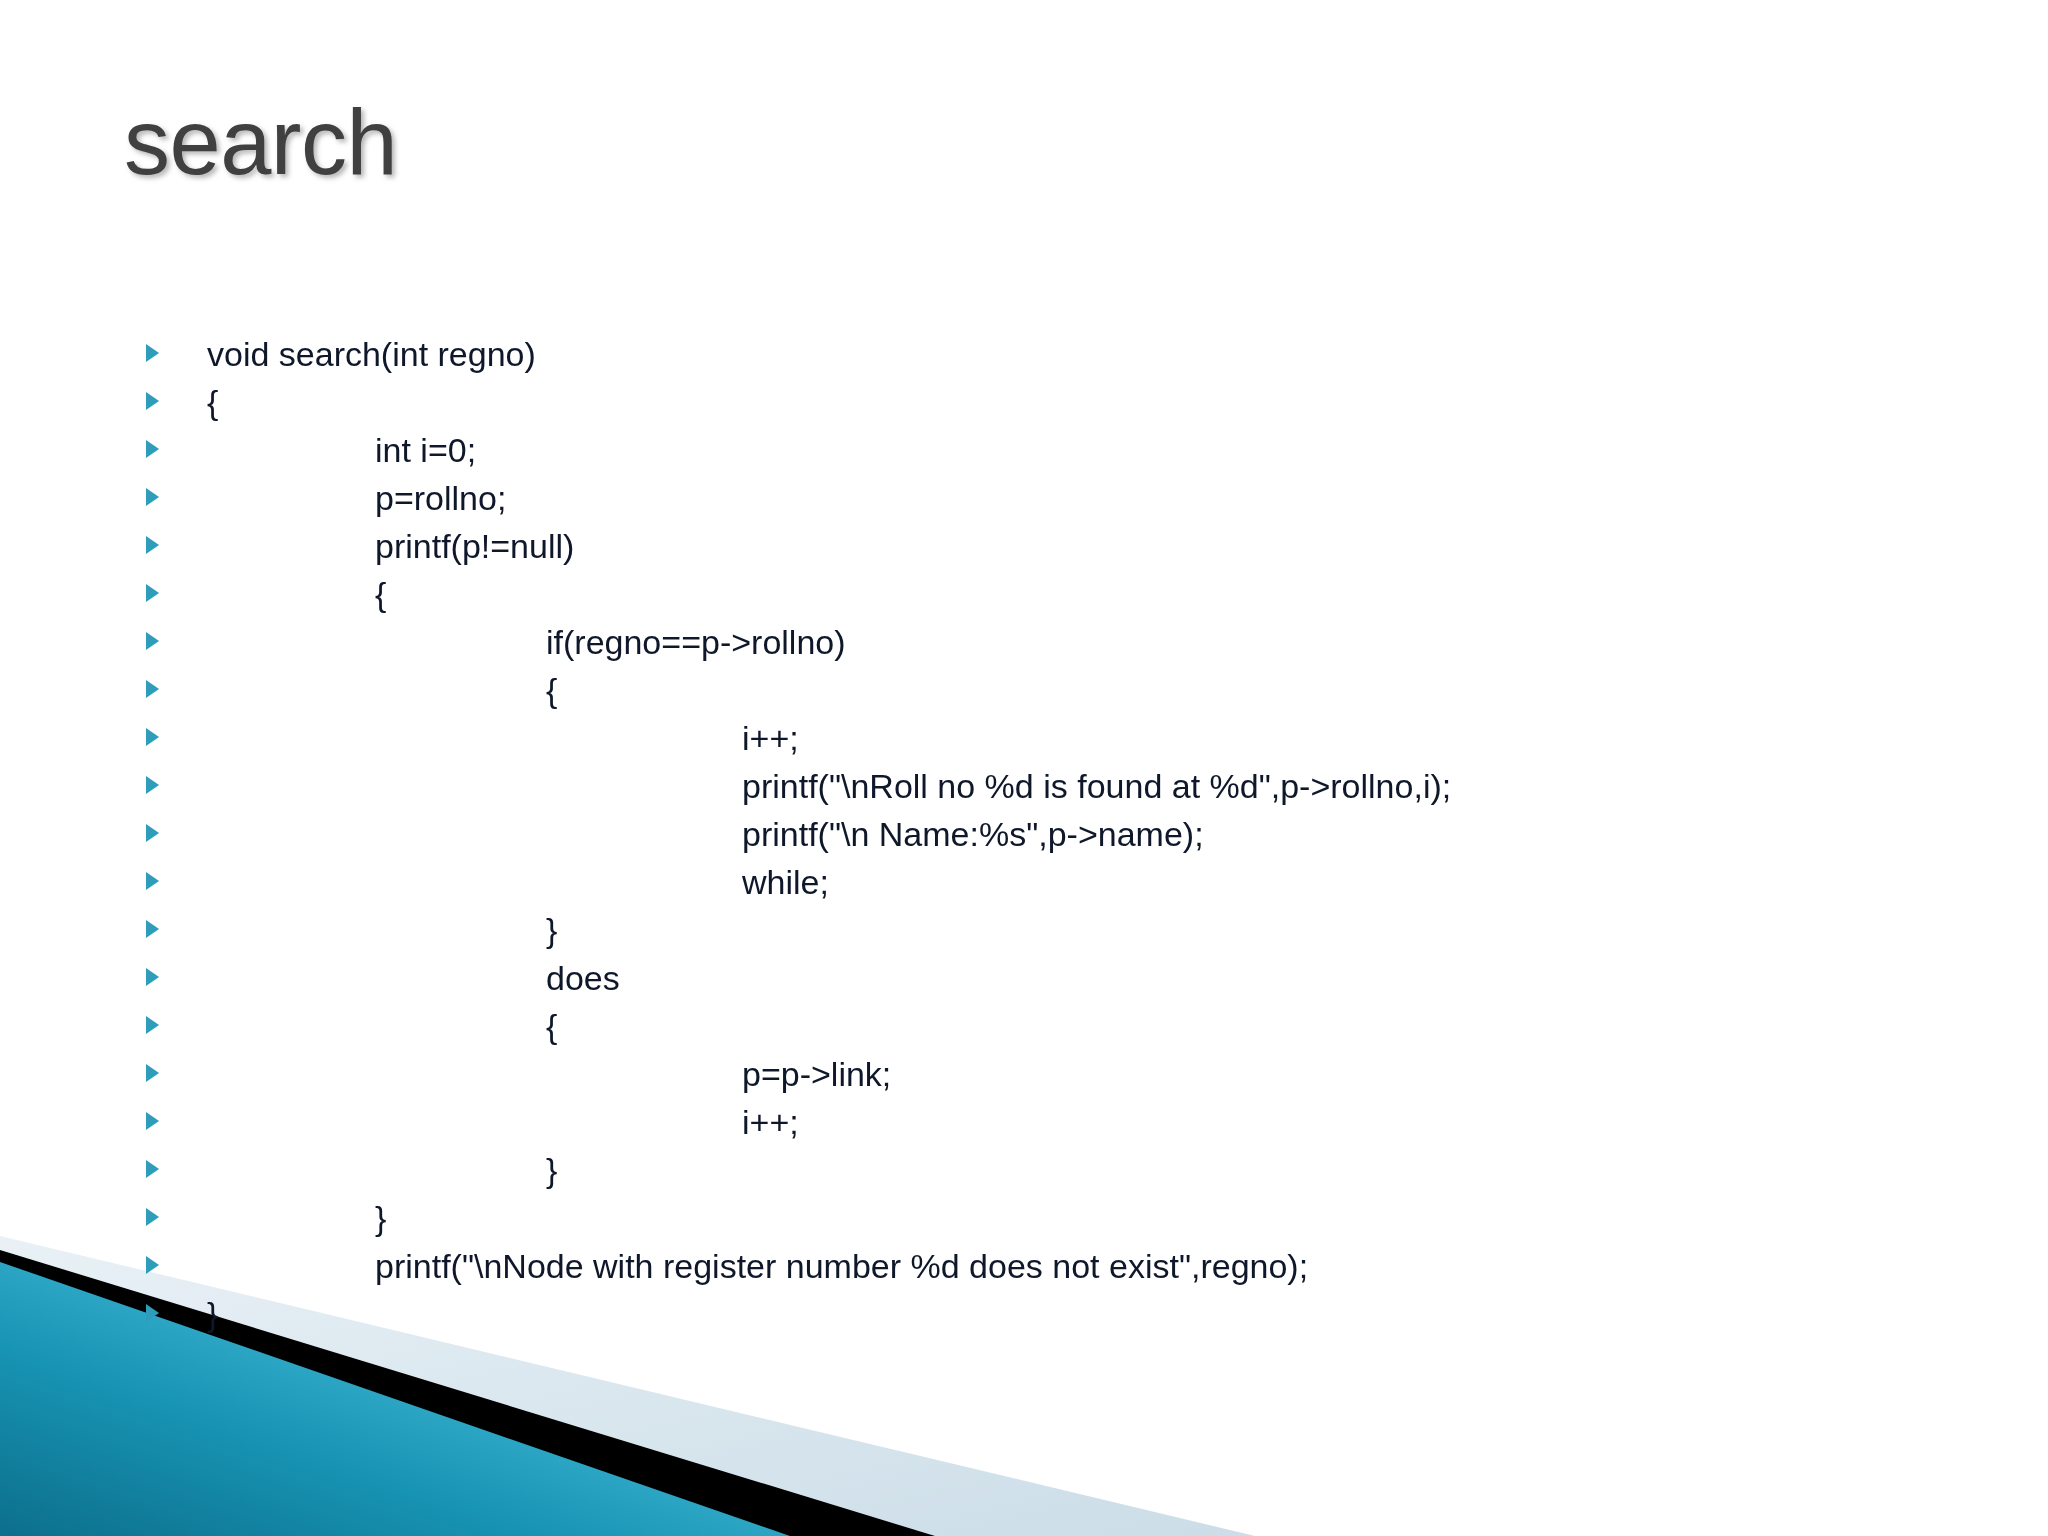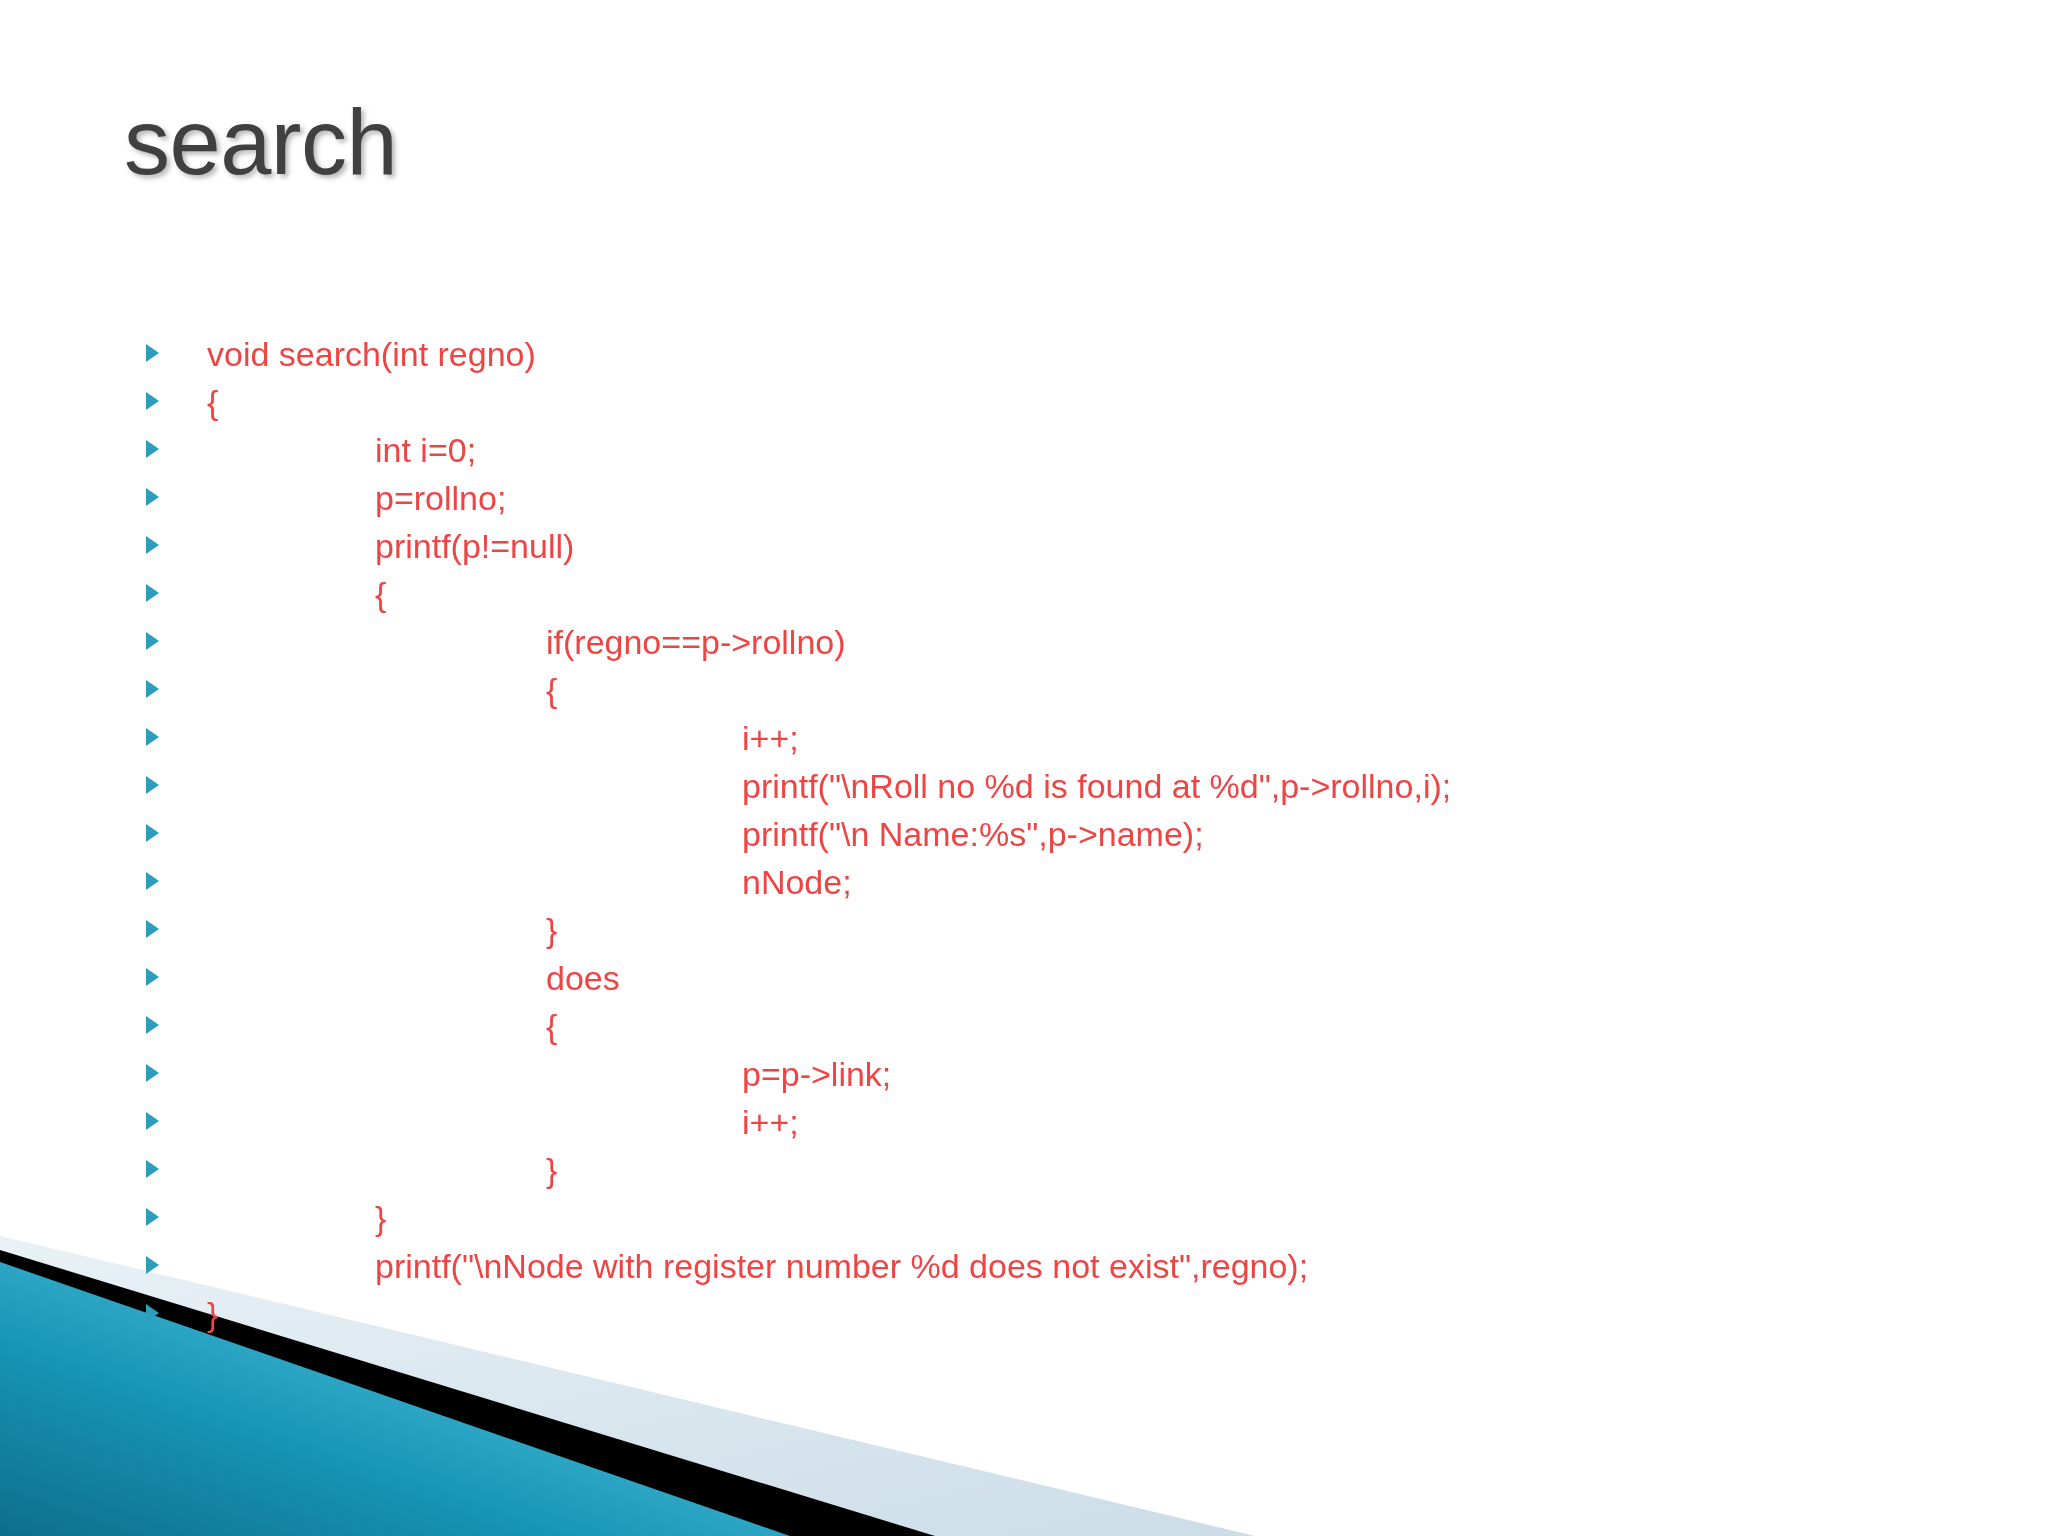--- a/index.html
+++ b/index.html
@@ -47,21 +47,21 @@
     position: absolute;
     left: 0;
     top: 330px;
     width: 2048px;
   }
   .code-line {
     position: relative;
     height: 48px;
     line-height: 48px;
     font-size: 34px;
-    color: #ef4444;
+    color: #0f172a;
     white-space: pre;
   }
   .bullet-icon {
     position: absolute;
     left: 146px;
     top: 14px;
     width: 0;
     height: 0;
     border-left: 13px solid #2e9cbb;
     border-top: 9px solid transparent;
@@ -112,21 +112,21 @@
       <div class="code-line"><span class="bullet-icon"></span><span class="code-text ind-0">{</span></div>
       <div class="code-line"><span class="bullet-icon"></span><span class="code-text ind-1">int i=0;</span></div>
       <div class="code-line"><span class="bullet-icon"></span><span class="code-text ind-1">p=rollno;</span></div>
       <div class="code-line"><span class="bullet-icon"></span><span class="code-text ind-1">printf(p!=null)</span></div>
       <div class="code-line"><span class="bullet-icon"></span><span class="code-text ind-1">{</span></div>
       <div class="code-line"><span class="bullet-icon"></span><span class="code-text ind-2">if(regno==p-&gt;rollno)</span></div>
       <div class="code-line"><span class="bullet-icon"></span><span class="code-text ind-2">{</span></div>
       <div class="code-line"><span class="bullet-icon"></span><span class="code-text ind-3">i++;</span></div>
       <div class="code-line"><span class="bullet-icon"></span><span class="code-text ind-3">printf("\nRoll no %d is found at %d",p-&gt;rollno,i);</span></div>
       <div class="code-line"><span class="bullet-icon"></span><span class="code-text ind-3">printf("\n Name:%s",p-&gt;name);</span></div>
-      <div class="code-line"><span class="bullet-icon"></span><span class="code-text ind-3">nNode;</span></div>
+      <div class="code-line"><span class="bullet-icon"></span><span class="code-text ind-3">while;</span></div>
       <div class="code-line"><span class="bullet-icon"></span><span class="code-text ind-2">}</span></div>
       <div class="code-line"><span class="bullet-icon"></span><span class="code-text ind-2">does</span></div>
       <div class="code-line"><span class="bullet-icon"></span><span class="code-text ind-2">{</span></div>
       <div class="code-line"><span class="bullet-icon"></span><span class="code-text ind-3">p=p-&gt;link;</span></div>
       <div class="code-line"><span class="bullet-icon"></span><span class="code-text ind-3">i++;</span></div>
       <div class="code-line"><span class="bullet-icon"></span><span class="code-text ind-2">}</span></div>
       <div class="code-line"><span class="bullet-icon"></span><span class="code-text ind-1">}</span></div>
       <div class="code-line"><span class="bullet-icon"></span><span class="code-text ind-1">printf("\nNode with register number %d does not exist",regno);</span></div>
       <div class="code-line"><span class="bullet-icon"></span><span class="code-text ind-0">}</span></div>
     </div>

